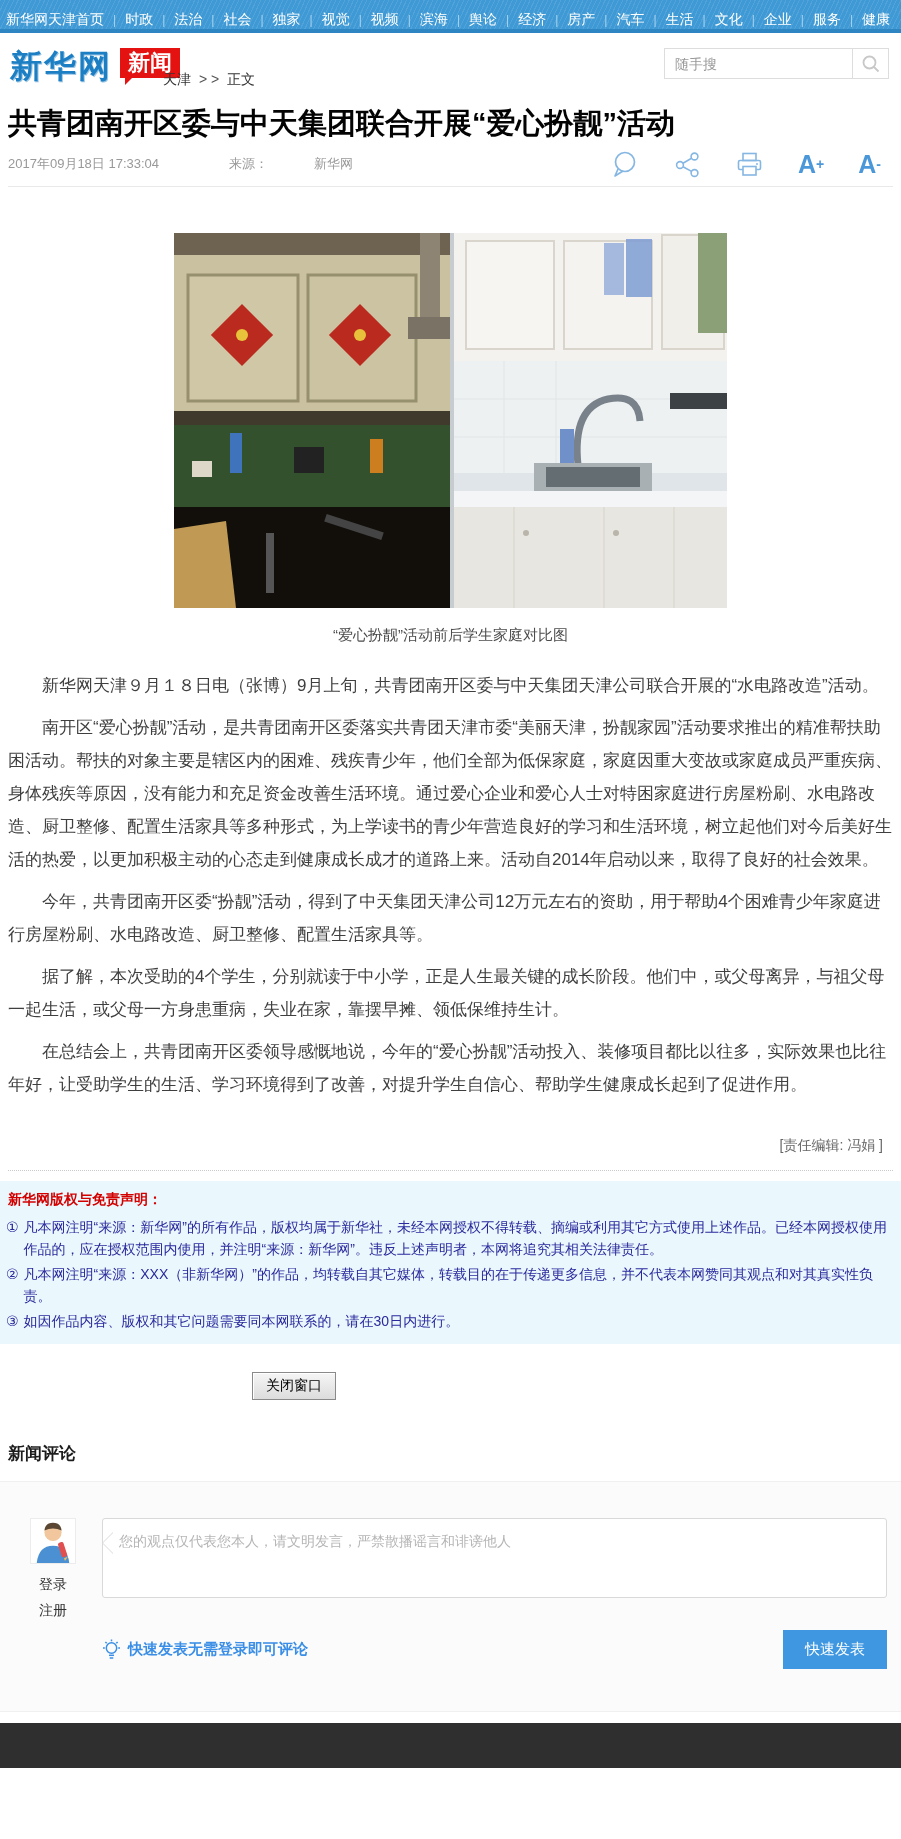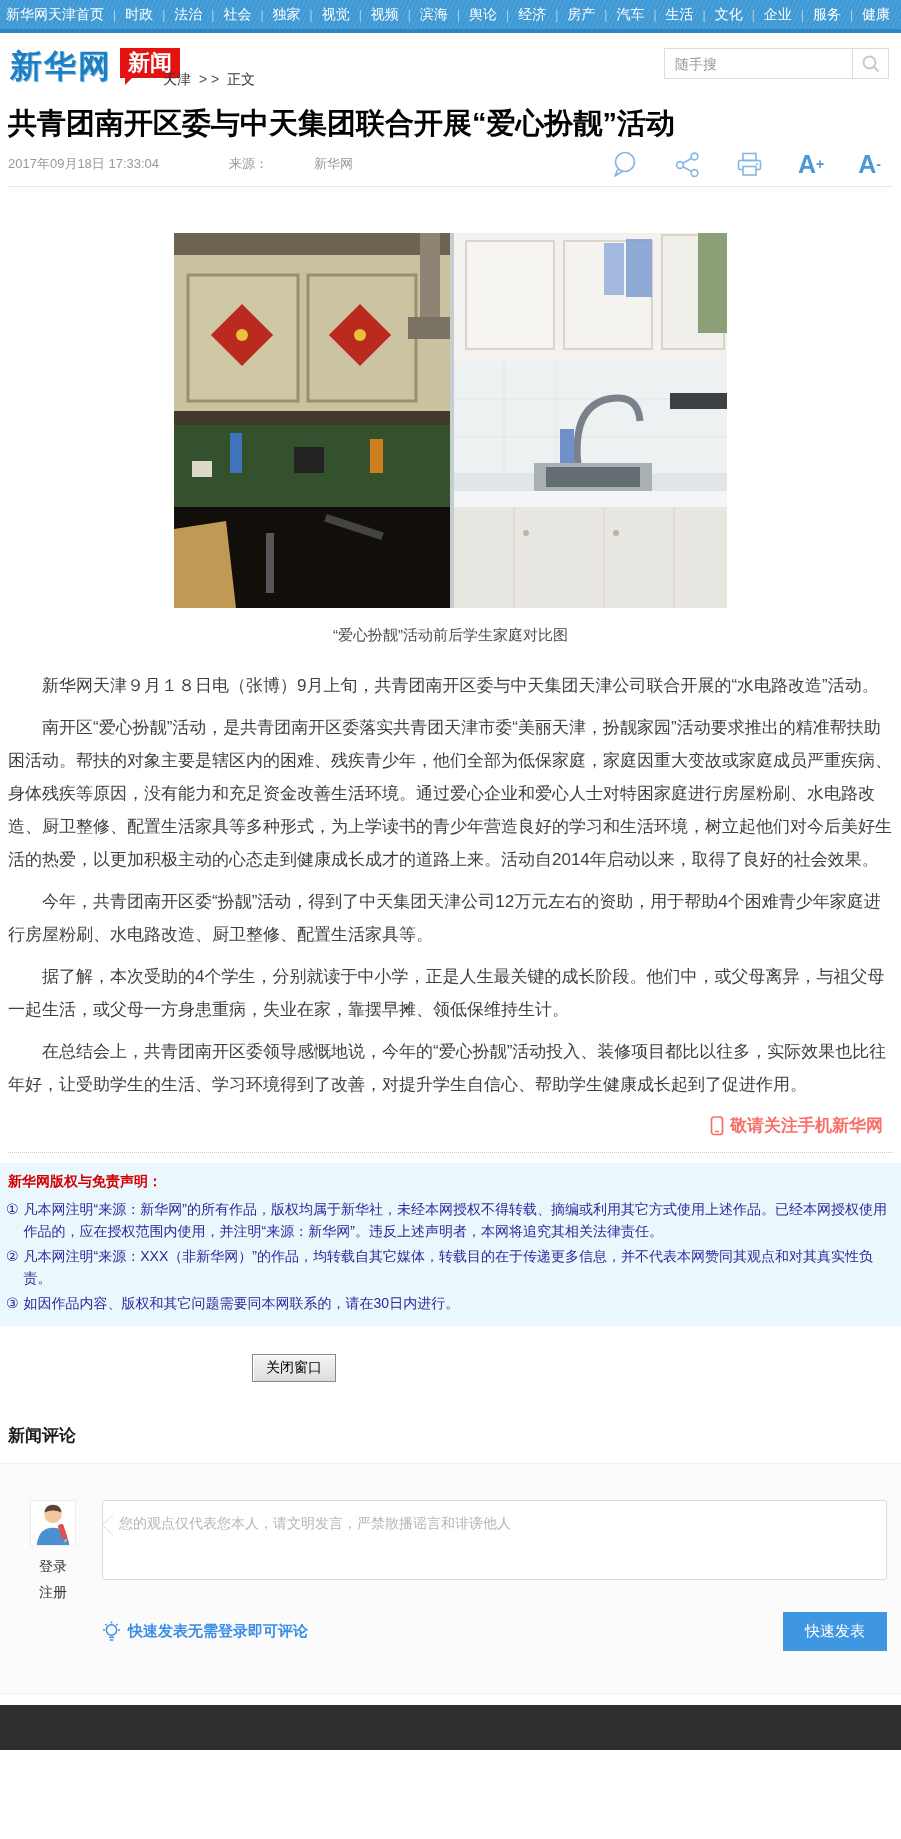--- a/index.html
+++ b/index.html
@@ -9,21 +9,21 @@
     font-family: "Liberation Sans", "DejaVu Sans", sans-serif;
     color: #333;
   }
   
   .topnav {
     height: 33px;
     background: #3e99d5;
     background-image: repeating-linear-gradient(115deg, rgba(255,255,255,.10) 0 1px, rgba(255,255,255,0) 1px 4px);
     border-bottom: 4px solid #2d86c1;
     display: flex;
-    align-items: center;
+    align-items: flex-end;
     padding: 0 6px;
   }
   .topnav ul { list-style: none; display: flex; align-items: center; }
   .topnav li { color: #fff; font-size: 14px; white-space: nowrap; cursor: pointer; }
   .topnav li + li::before { content: "|"; color: #a8d4ef; margin: 0 9px; font-size: 12px; }
   
   .hdr { position: relative; height: 64px; background: #fff; }
   .logo { position: absolute; left: 10px; top: 12px; display: flex; align-items: flex-start; cursor: pointer; }
   .logo-main {
     font-size: 32px; font-weight: bold; color: #1c7fc4;
@@ -269,28 +269,22 @@
     </svg>
     <figcaption>“爱心扮靓”活动前后学生家庭对比图</figcaption>
   </figure>
 
   <p class="body-p first-p">新华网天津９月１８日电（张博）9月上旬，共青团南开区委与中天集团天津公司联合开展的“水电路改造”活动。</p>
   <p class="body-p">南开区“爱心扮靓”活动，是共青团南开区委落实共青团天津市委“美丽天津，扮靓家园”活动要求推出的精准帮扶助困活动。帮扶的对象主要是辖区内的困难、残疾青少年，他们全部为低保家庭，家庭因重大变故或家庭成员严重疾病、身体残疾等原因，没有能力和充足资金改善生活环境。通过爱心企业和爱心人士对特困家庭进行房屋粉刷、水电路改造、厨卫整修、配置生活家具等多种形式，为上学读书的青少年营造良好的学习和生活环境，树立起他们对今后美好生活的热爱，以更加积极主动的心态走到健康成长成才的道路上来。活动自2014年启动以来，取得了良好的社会效果。</p>
   <p class="body-p">今年，共青团南开区委“扮靓”活动，得到了中天集团天津公司12万元左右的资助，用于帮助4个困难青少年家庭进行房屋粉刷、水电路改造、厨卫整修、配置生活家具等。</p>
   <p class="body-p">据了解，本次受助的4个学生，分别就读于中小学，正是人生最关键的成长阶段。他们中，或父母离异，与祖父母一起生活，或父母一方身患重病，失业在家，靠摆早摊、领低保维持生计。</p>
   <p class="body-p">在总结会上，共青团南开区委领导感慨地说，今年的“爱心扮靓”活动投入、装修项目都比以往多，实际效果也比往年好，让受助学生的生活、学习环境得到了改善，对提升学生自信心、帮助学生健康成长起到了促进作用。</p>
 
-
-  <div class="mobile-row">
-    <svg width="14" height="20" viewBox="0 0 14 20">
-      <rect x="1.5" y="1" width="11" height="17.5" rx="2.5" fill="none" stroke="#fa6f6a" stroke-width="1.7"></rect>
-      <line x1="5" y1="15.5" x2="9" y2="15.5" stroke="#fa6f6a" stroke-width="1.5"></line>
-    </svg>
-    <span>敬请关注手机新华网</span>
-  </div>
+  <div class="editor-row">[责任编辑: 冯娟 ]</div>
+
 
   <div class="dotted-sep"></div>
 </div>
 
 <div class="disclaimer">
   <div class="disc-title">新华网版权与免责声明：</div>
   <div class="disc-item">
     <span class="num">①</span>
     <span>凡本网注明“来源：新华网”的所有作品，版权均属于新华社，未经本网授权不得转载、摘编或利用其它方式使用上述作品。已经本网授权使用作品的，应在授权范围内使用，并注明“来源：新华网”。违反上述声明者，本网将追究其相关法律责任。</span>
   </div>

